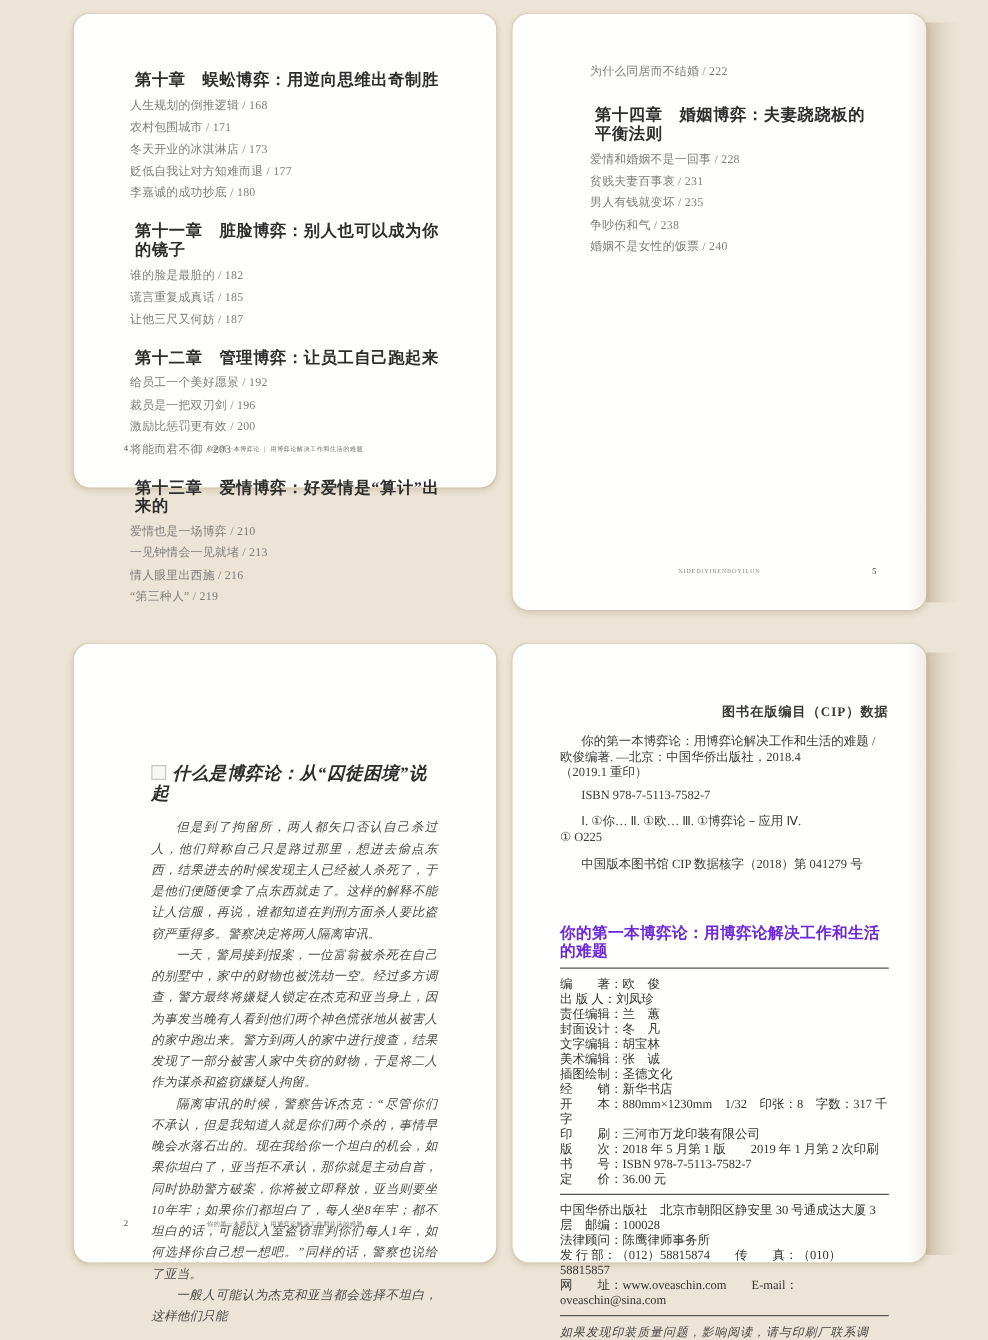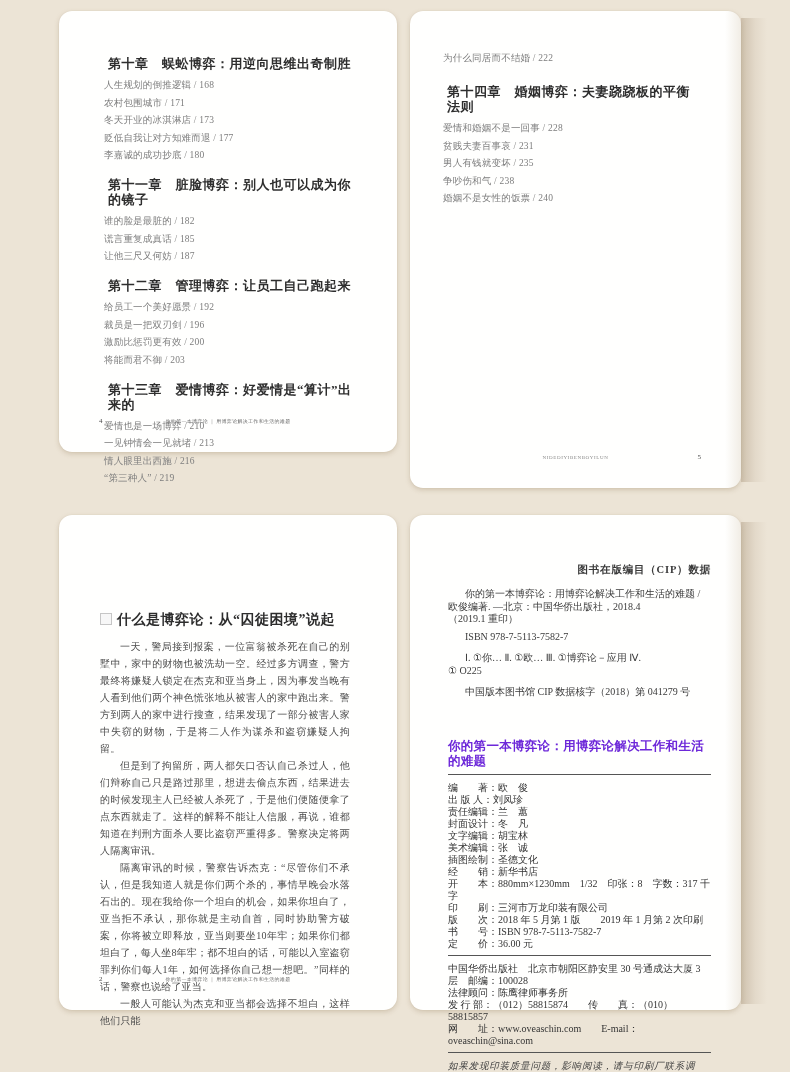--- a/index.html
+++ b/index.html
@@ -5,39 +5,39 @@
   html,body{margin:0;padding:0;}
   body{
     width:790px;height:1072px;position:relative;overflow:hidden;
     background:#ece4d6;
     font-family:"Liberation Serif", serif;
   }
   .page{
     position:absolute;background:#fffffe;border-radius:13px;
     box-shadow:0 2px 5px rgba(140,115,80,0.28), 0 0 1px rgba(140,115,80,0.2);
   }
-  .tl{left:59px;top:11px;width:338px;height:441px;}
+  .tl{left:59px;top:11px;width:338px;height:379px;}
   .tr{left:410px;top:11px;width:331px;height:477px;}
   .bl{left:59px;top:515px;width:338px;height:495px;}
   .br{left:410px;top:515px;width:331px;height:495px;}
   .tr::after,.br::after{
     content:"";position:absolute;top:0;right:0;bottom:0;width:16px;
     border-radius:0 13px 13px 0;pointer-events:none;
     background:linear-gradient(to right, rgba(205,190,165,0) 0%, rgba(205,190,165,0.28) 100%);
   }
   .shade{
     position:absolute;width:26px;pointer-events:none;
     background:linear-gradient(to right, rgba(148,124,94,0.30) 8%, rgba(148,124,94,0.10) 55%, rgba(148,124,94,0) 100%);
   }
   .shade-top{left:741px;top:18px;height:464px;}
   .shade-bottom{left:741px;top:522px;height:482px;}
 
   
   .toc-body{padding:45px 38px 0 45px;}
-  .toc-body-r{padding:42px 38px 0 33px;}
+  .toc-body-r{padding:42px 38px 0 62px;}
   .ct{
     font-size:13px;font-weight:bold;color:#2e2e2e;margin:0 0 9px 4px;
     letter-spacing:0.5px;line-height:15px;
   }
   .ti{font-size:9.5px;color:#7d7d7d;margin:0 0 7.5px;line-height:10px;letter-spacing:0.2px;}
   .chap{margin-top:17px;}
   .chap.first{margin-top:0;}
   .lead-item{margin-bottom:21px;}
 
   
@@ -45,21 +45,21 @@
     position:absolute;left:0;right:0;bottom:26px;height:10px;
     display:flex;align-items:center;padding:0 40px;
   }
   .folio{font-size:7px;color:#4a4a4a;width:20px;}
   .folio.right{text-align:right;}
   .rt{flex:1;text-align:center;font-size:5px;color:#6d6d6d;letter-spacing:0.3px;}
   .rt-pinyin{flex:1;text-align:center;font-size:5px;color:#8a8a8a;letter-spacing:0.6px;}
   .spacer{width:20px;}
 
   
-  .pre-body{padding:97px 47px 0 41px;}
+  .pre-body{padding:97px 47px 0 62px;font-style:italic;}
   .pre-title{font-size:14px;font-weight:bold;color:#2d2d2d;margin:0 0 10px;line-height:16px;letter-spacing:0.5px;}
   .sq{
     display:inline-block;width:10px;height:10px;border:1px solid #c6c6c6;
     background:#f7f7f7;margin-right:5px;vertical-align:-1px;
   }
   .body-p{
     font-size:10px;line-height:17px;color:#4b4b4b;text-align:justify;
     text-indent:2em;margin:0;letter-spacing:0.2px;
   }
 
@@ -135,22 +135,22 @@
   <footer class="pf">
     <span class="spacer"></span>
     <span class="rt-pinyin">NIDEDIYIBENBOYILUN</span>
     <span class="folio right">5</span>
   </footer>
 </section>
 
 <section class="page bl">
   <div class="pre-body">
     <h2 class="pre-title"><span class="sq"></span><span>什么是博弈论：从“囚徒困境”说起</span></h2>
+    <p class="body-p">但是到了拘留所，两人都矢口否认自己杀过人，他们辩称自己只是路过那里，想进去偷点东西，结果进去的时候发现主人已经被人杀死了，于是他们便随便拿了点东西就走了。这样的解释不能让人信服，再说，谁都知道在判刑方面杀人要比盗窃严重得多。警察决定将两人隔离审讯。</p>
     <p class="body-p">一天，警局接到报案，一位富翁被杀死在自己的别墅中，家中的财物也被洗劫一空。经过多方调查，警方最终将嫌疑人锁定在杰克和亚当身上，因为事发当晚有人看到他们两个神色慌张地从被害人的家中跑出来。警方到两人的家中进行搜查，结果发现了一部分被害人家中失窃的财物，于是将二人作为谋杀和盗窃嫌疑人拘留。</p>
-    <p class="body-p">但是到了拘留所，两人都矢口否认自己杀过人，他们辩称自己只是路过那里，想进去偷点东西，结果进去的时候发现主人已经被人杀死了，于是他们便随便拿了点东西就走了。这样的解释不能让人信服，再说，谁都知道在判刑方面杀人要比盗窃严重得多。警察决定将两人隔离审讯。</p>
     <p class="body-p">隔离审讯的时候，警察告诉杰克：“尽管你们不承认，但是我知道人就是你们两个杀的，事情早晚会水落石出的。现在我给你一个坦白的机会，如果你坦白了，亚当拒不承认，那你就是主动自首，同时协助警方破案，你将被立即释放，亚当则要坐10年牢；如果你们都坦白了，每人坐8年牢；都不坦白的话，可能以入室盗窃罪判你们每人1年，如何选择你自己想一想吧。”同样的话，警察也说给了亚当。</p>
     <p class="body-p">一般人可能认为杰克和亚当都会选择不坦白，这样他们只能</p>
   </div>
   <footer class="pf">
     <span class="folio">2</span>
     <span class="rt">你的第一本博弈论 ｜ 用博弈论解决工作和生活的难题</span>
     <span class="spacer"></span>
   </footer>
 </section>
 

